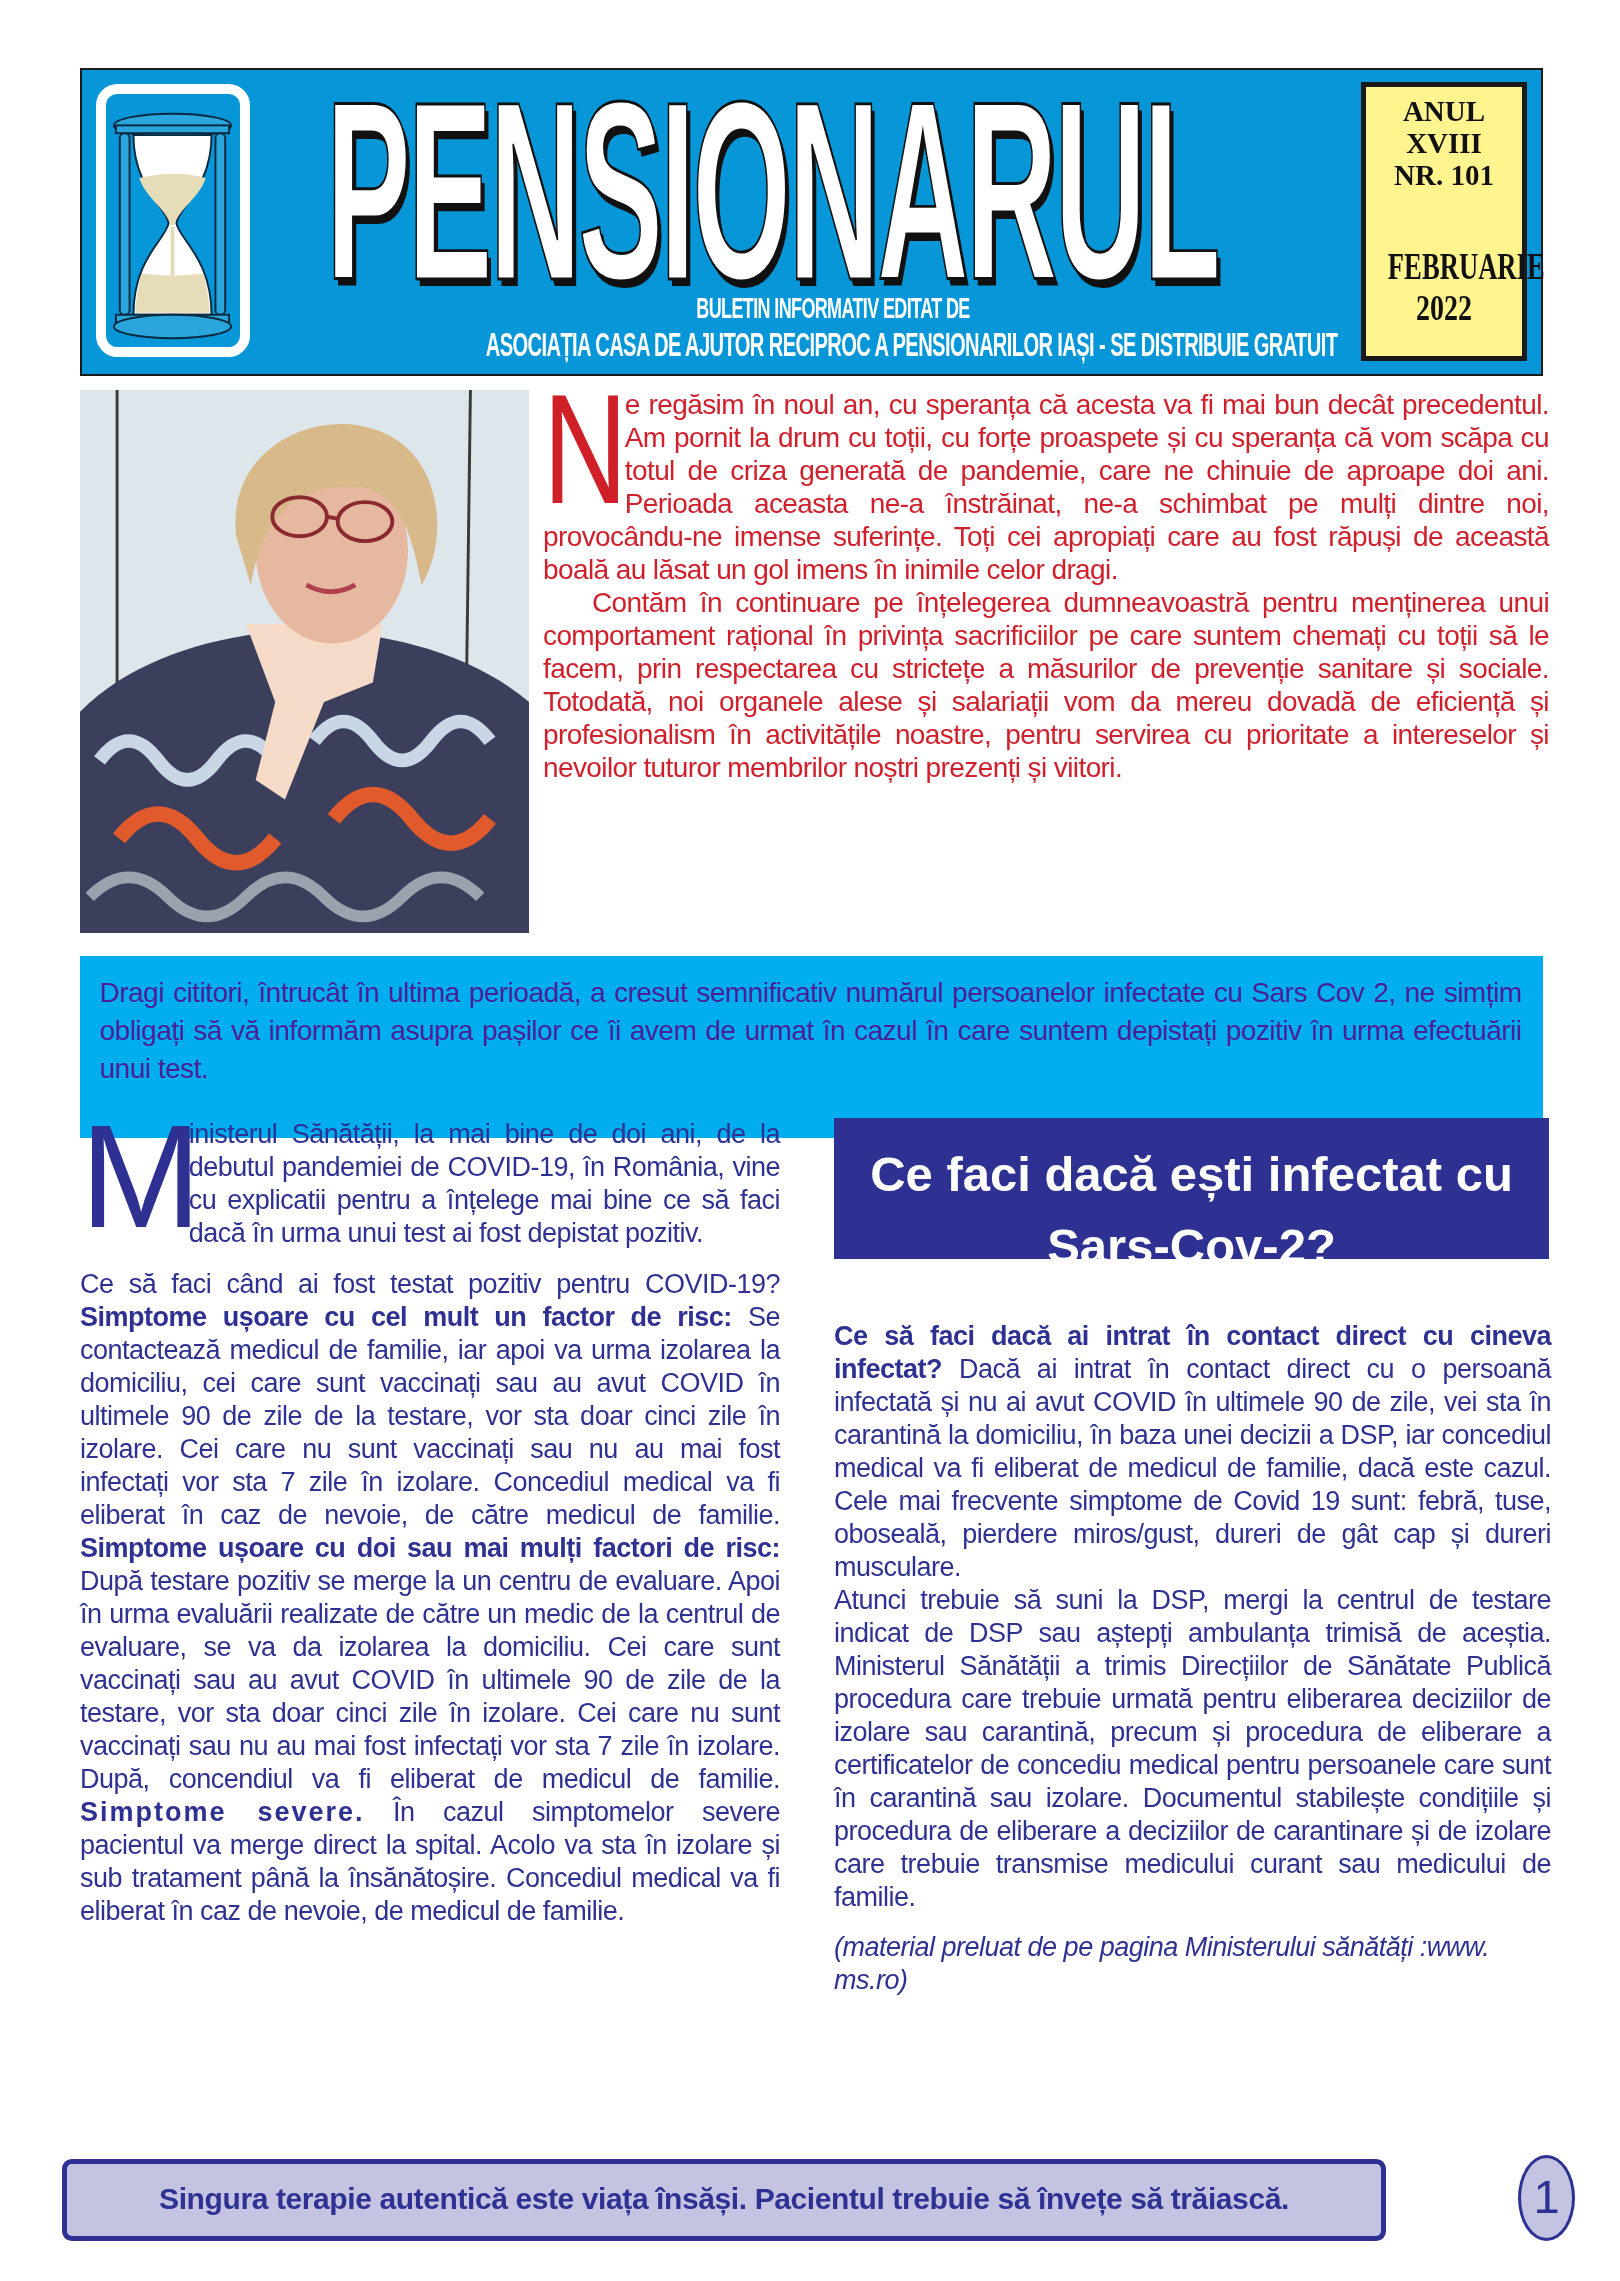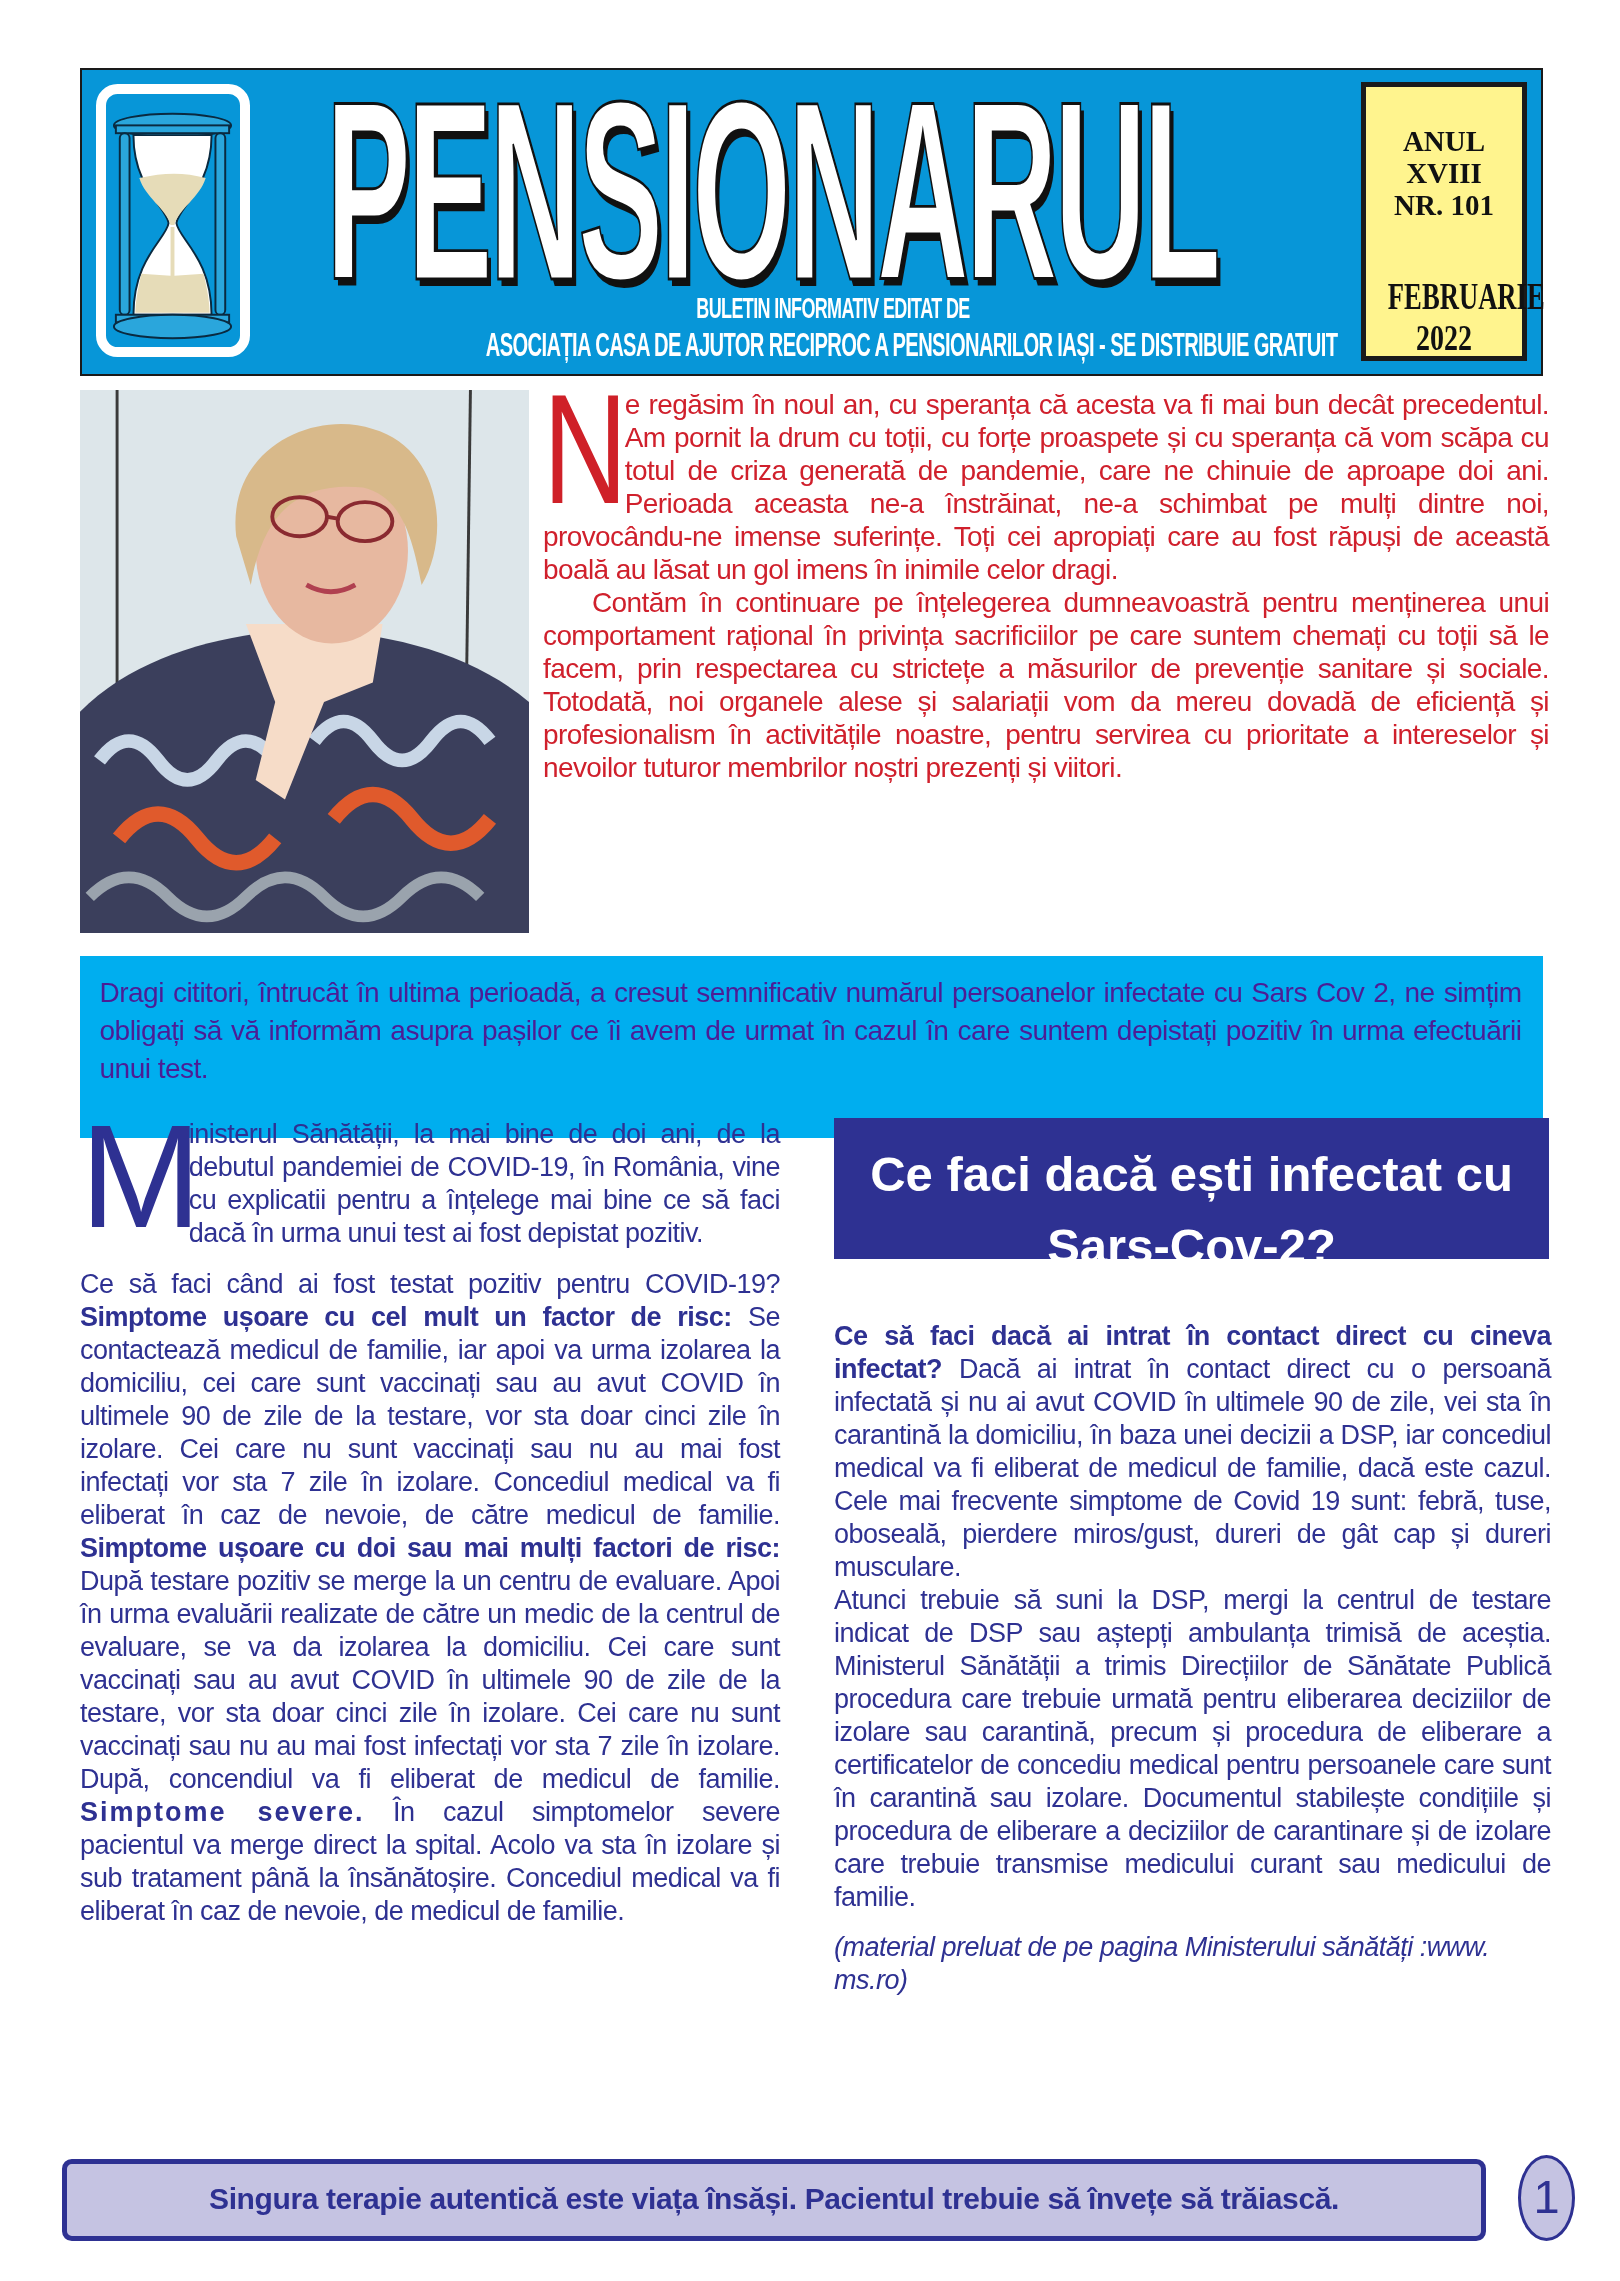--- a/index.html
+++ b/index.html
@@ -33,21 +33,21 @@
   .sub1 { left: 195px; width: 1112px; top: 222px; text-align: center; font-size: 29px; letter-spacing: -1px; transform: scaleX(0.62); }
   .sub2 { left: 185px; width: 1122px; top: 256px; text-align: center; font-size: 33px; letter-spacing: -1px; transform: scaleX(0.61); }
 
   .issue-box {
     position: absolute; left: 1279px; top: 11.7px; width: 166px; height: 279px;
     background: #fff48e; border: 5.9px solid #1a1a1a;
     font-family: "Liberation Serif", serif; font-weight: 700; color: #111;
     text-align: center;
   }
   .issue-box .l { display: block; font-size: 29px; line-height: 32px; }
-  .issue-box .top { margin-top: 38px; }
+  .issue-box .top { margin-top: 8px; }
   .issue-box .month { margin-top: 55px; font-size: 37px; line-height: 41px; transform: scaleX(0.72); transform-origin: center; }
   .issue-box .year { font-size: 35px; line-height: 43px; transform: scaleX(0.8); }
 
   
   .photo {
     position: absolute; left: 80px; top: 390px; width: 449px; height: 543px;
     background: linear-gradient(180deg, #dfe8ec 0%, #d7e2e8 100%);
     overflow: hidden;
   }
   .photo svg { width: 100%; height: 100%; display: block; }
@@ -93,21 +93,21 @@
     position: absolute; left: 834px; top: 1118px; width: 715px; height: 141px;
     background: #2e3192; color: #ffffff; font-weight: 700;
     font-size: 49px; line-height: 72px; text-align: center; padding-top: 19.5px;
   }
   b.bold { font-weight: 700; }
   .spaced { letter-spacing: 2px; }
   .source { font-style: italic; text-align: left; margin-top: 17px; }
 
   
   .quote-bar {
-    position: absolute; left: 62px; top: 2159px; width: 1424px; height: 82px;
+    position: absolute; left: 62px; top: 2159px; width: 1324px; height: 82px;
     background: #c5c3e2; border: 5.9px solid #2e3192; border-radius: 9.8px;
     color: #2e3192; font-weight: 700; font-size: 30px; line-height: 70px;
     text-align: center; letter-spacing: -0.4px; white-space: nowrap;
   }
   .page-num {
     position: absolute; left: 1518px; top: 2155px; width: 57px; height: 86px;
     border: 3.9px solid #2e3192; border-radius: 50%; background: #c5c3e2;
     color: #2e3192; font-size: 47px; line-height: 78px; text-align: center;
   }
 </style>

